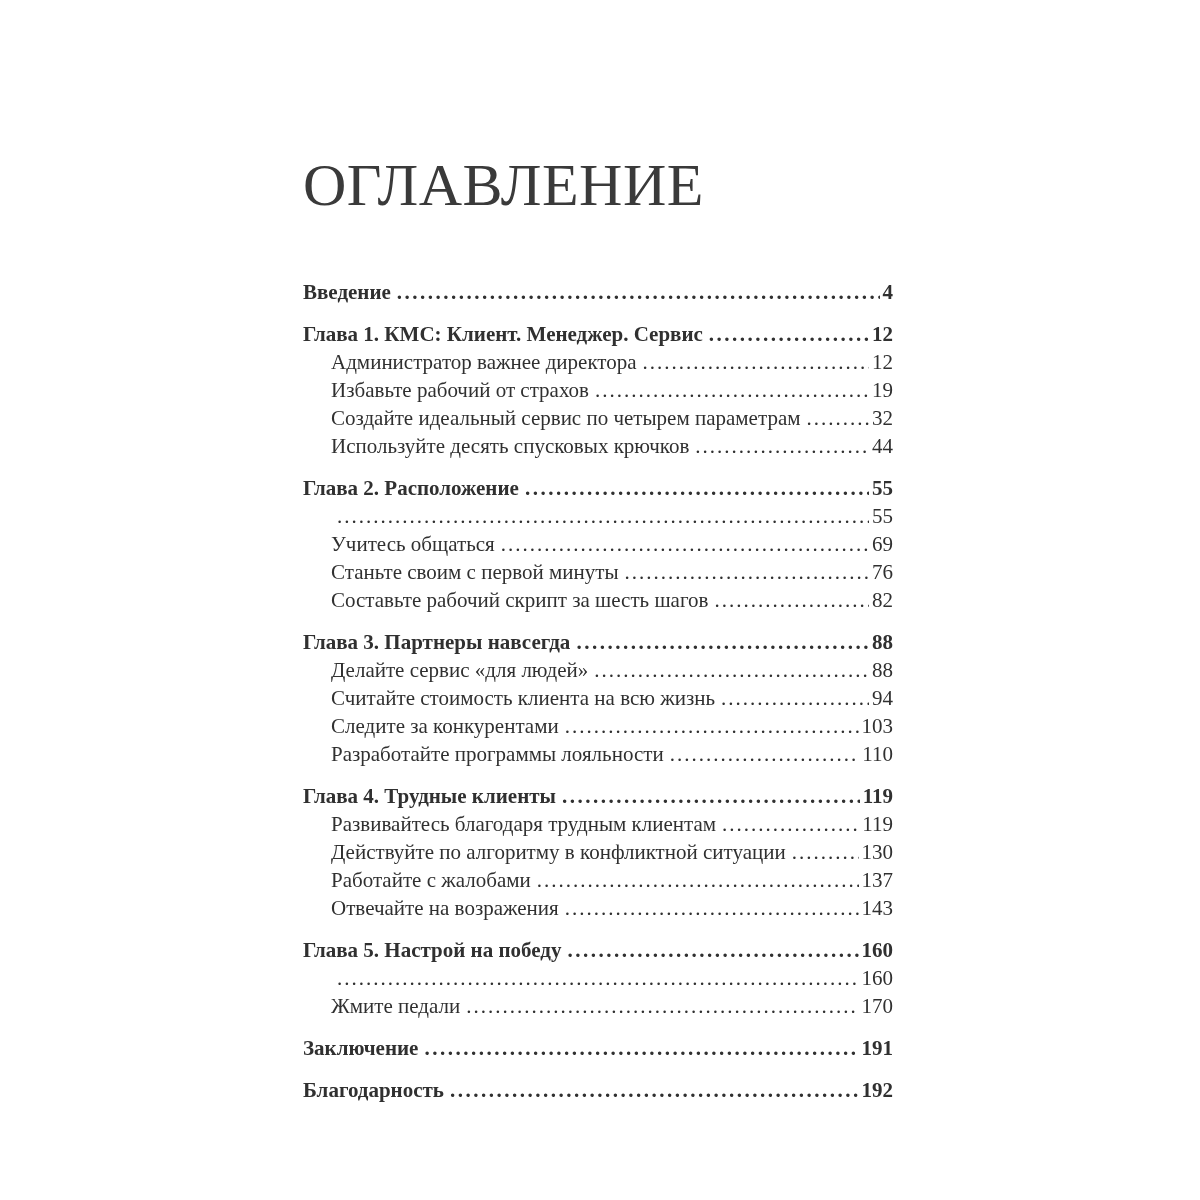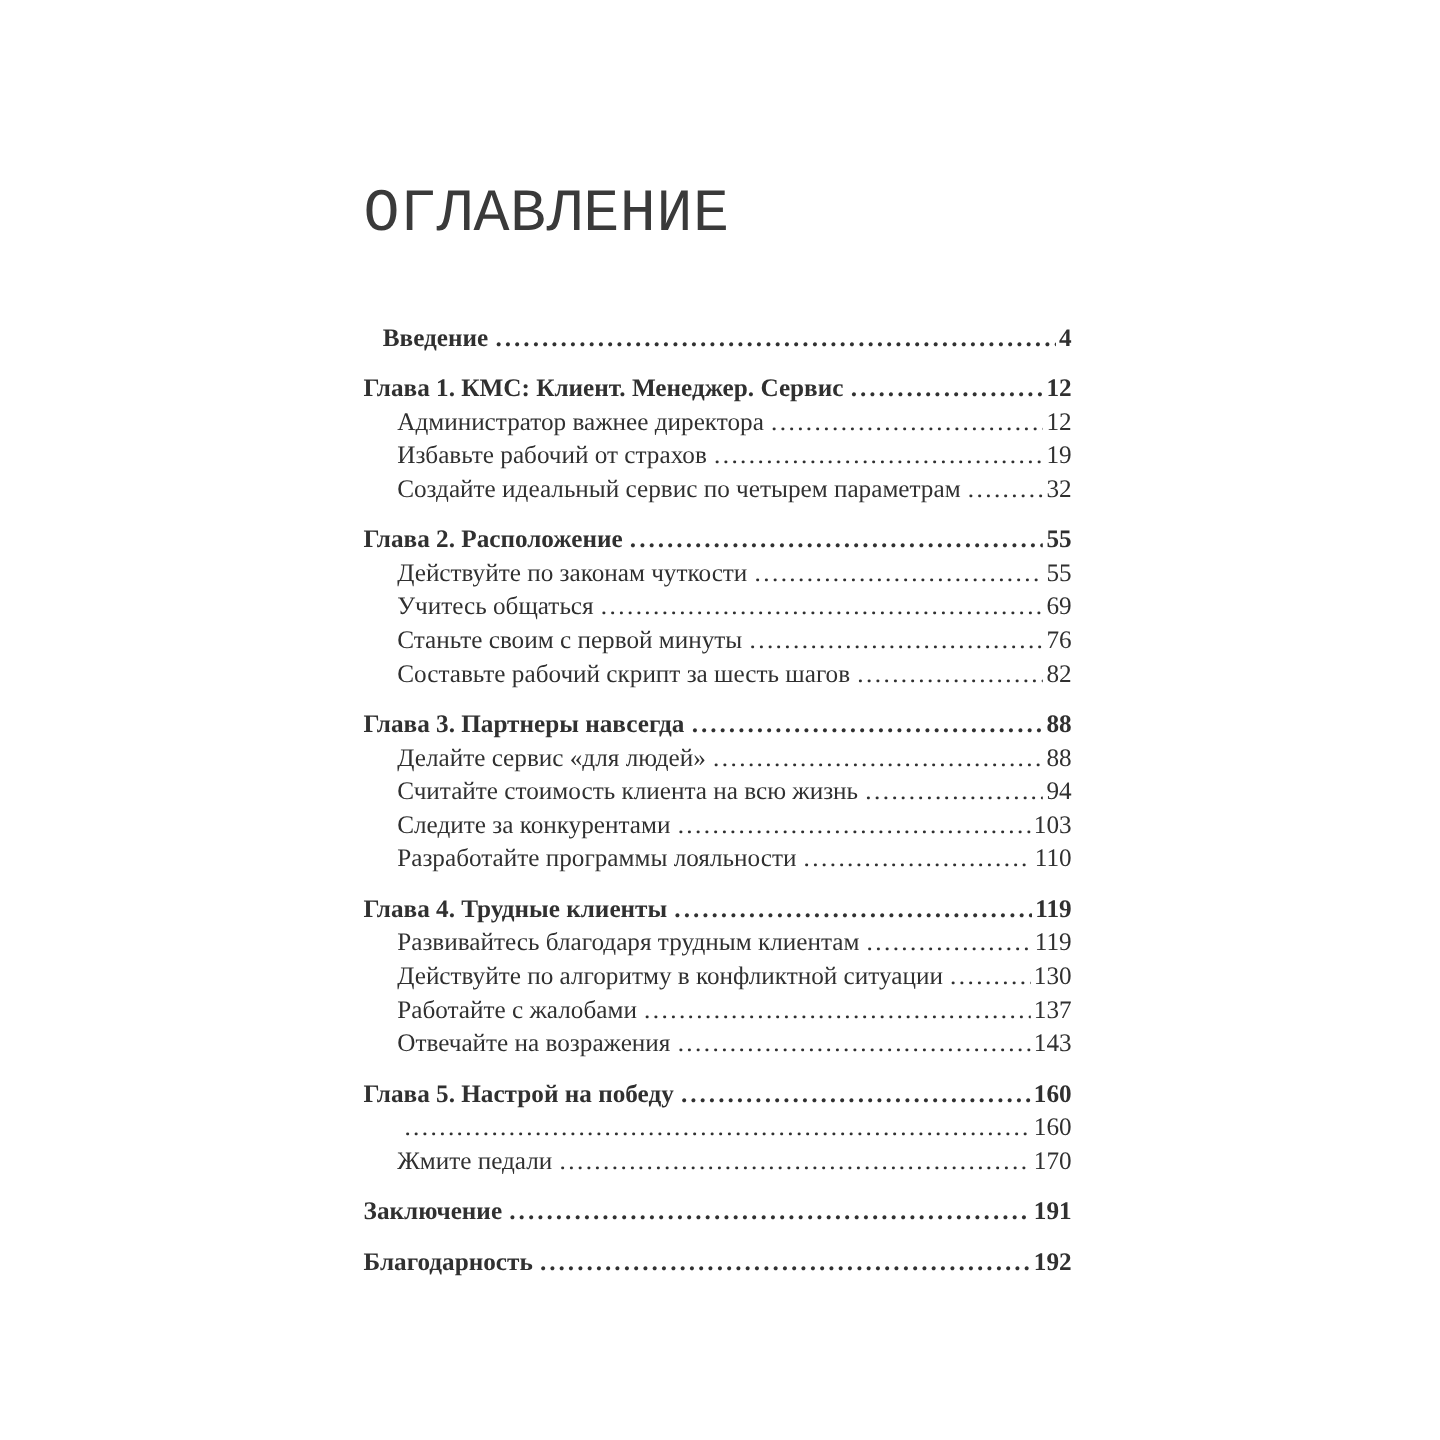--- a/index.html
+++ b/index.html
@@ -10,22 +10,22 @@
     background: #ffffff;
     overflow: hidden;
   }
   .page {
     position: absolute;
     left: 303px;
     top: 152px;
     width: 590px;
   }
   .page-title {
-    font-family: Liberation Mono, monospace;
-    font-size: 50px;
+    font-family: Liberation Serif, serif;
+    font-size: 60px;
     font-weight: 500;
     letter-spacing: 0.5px;
     color: #3a3a3a;
     margin: 0 0 60px 0;
     line-height: 1.1;
   }
   .toc {
     width: 100%;
   }
   .row {
@@ -36,21 +36,20 @@
     color: #303030;
     line-height: 28px;
     white-space: nowrap;
   }
   .row.top {
     font-weight: bold;
     margin-top: 14px;
   }
   .row.top:first-child {
     margin-top: 0;
-    margin-left: 16px;
   }
   .row.sub {
     padding-left: 28px;
   }
   .dots {
     flex: 1;
     overflow: hidden;
     white-space: nowrap;
     margin-left: 6px;
     margin-right: 3px;
@@ -91,27 +90,31 @@
       <div class="row sub">
         <span class="title">Избавьте рабочий от страхов</span>
         <span class="dots"></span>
         <span class="pnum">19</span>
       </div>
       <div class="row sub">
         <span class="title">Создайте идеальный сервис по четырем параметрам</span>
         <span class="dots"></span>
         <span class="pnum">32</span>
       </div>
+      <div class="row sub">
+        <span class="title">Используйте десять спусковых крючков</span>
+        <span class="dots"></span>
+        <span class="pnum">44</span>
+      </div>
       <div class="row top">
         <span class="title">Глава 2. Расположение</span>
         <span class="dots"></span>
         <span class="pnum">55</span>
       </div>
       <div class="row sub">
-        <span class="title">Действуйте по законам чуткости</span>
         <span class="dots"></span>
         <span class="pnum">55</span>
       </div>
       <div class="row sub">
         <span class="title">Учитесь общаться</span>
         <span class="dots"></span>
         <span class="pnum">69</span>
       </div>
       <div class="row sub">
         <span class="title">Станьте своим с первой минуты</span>

